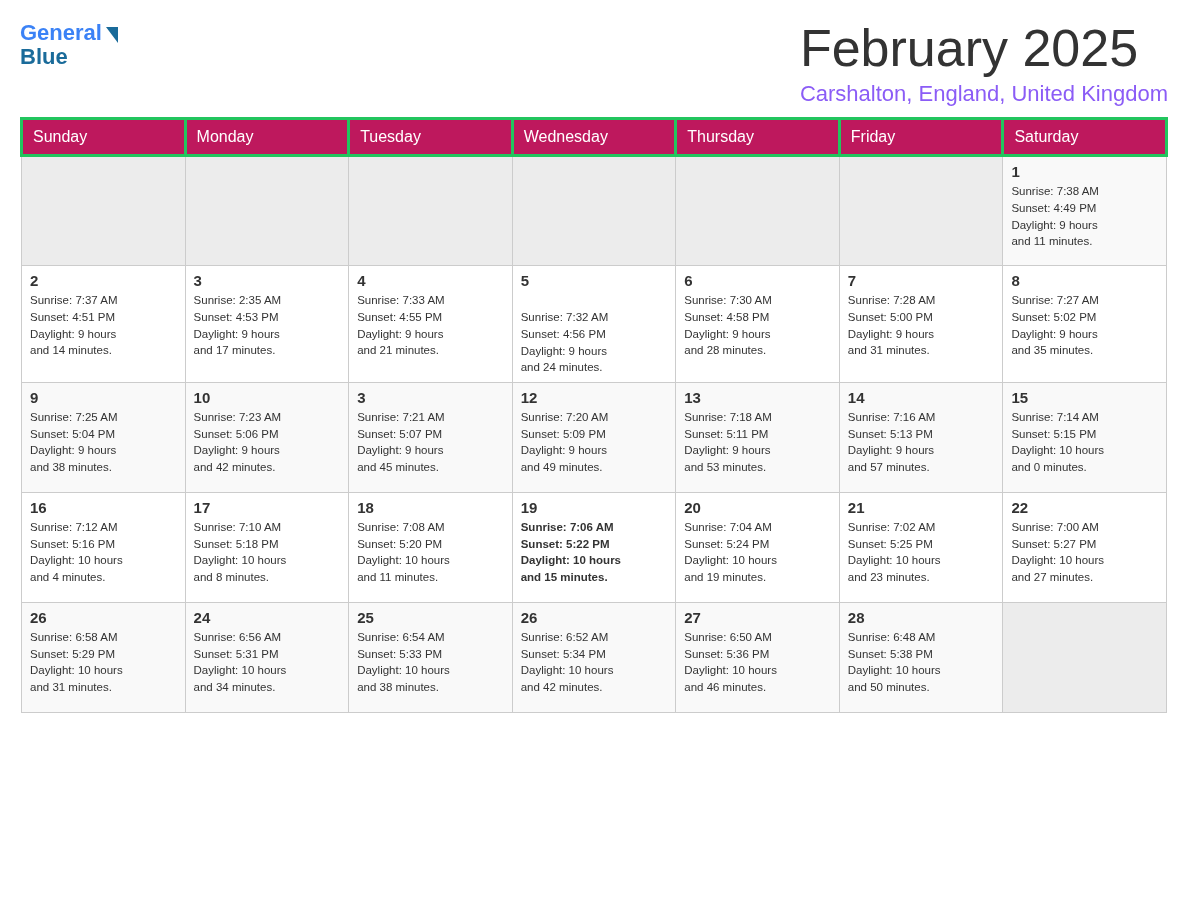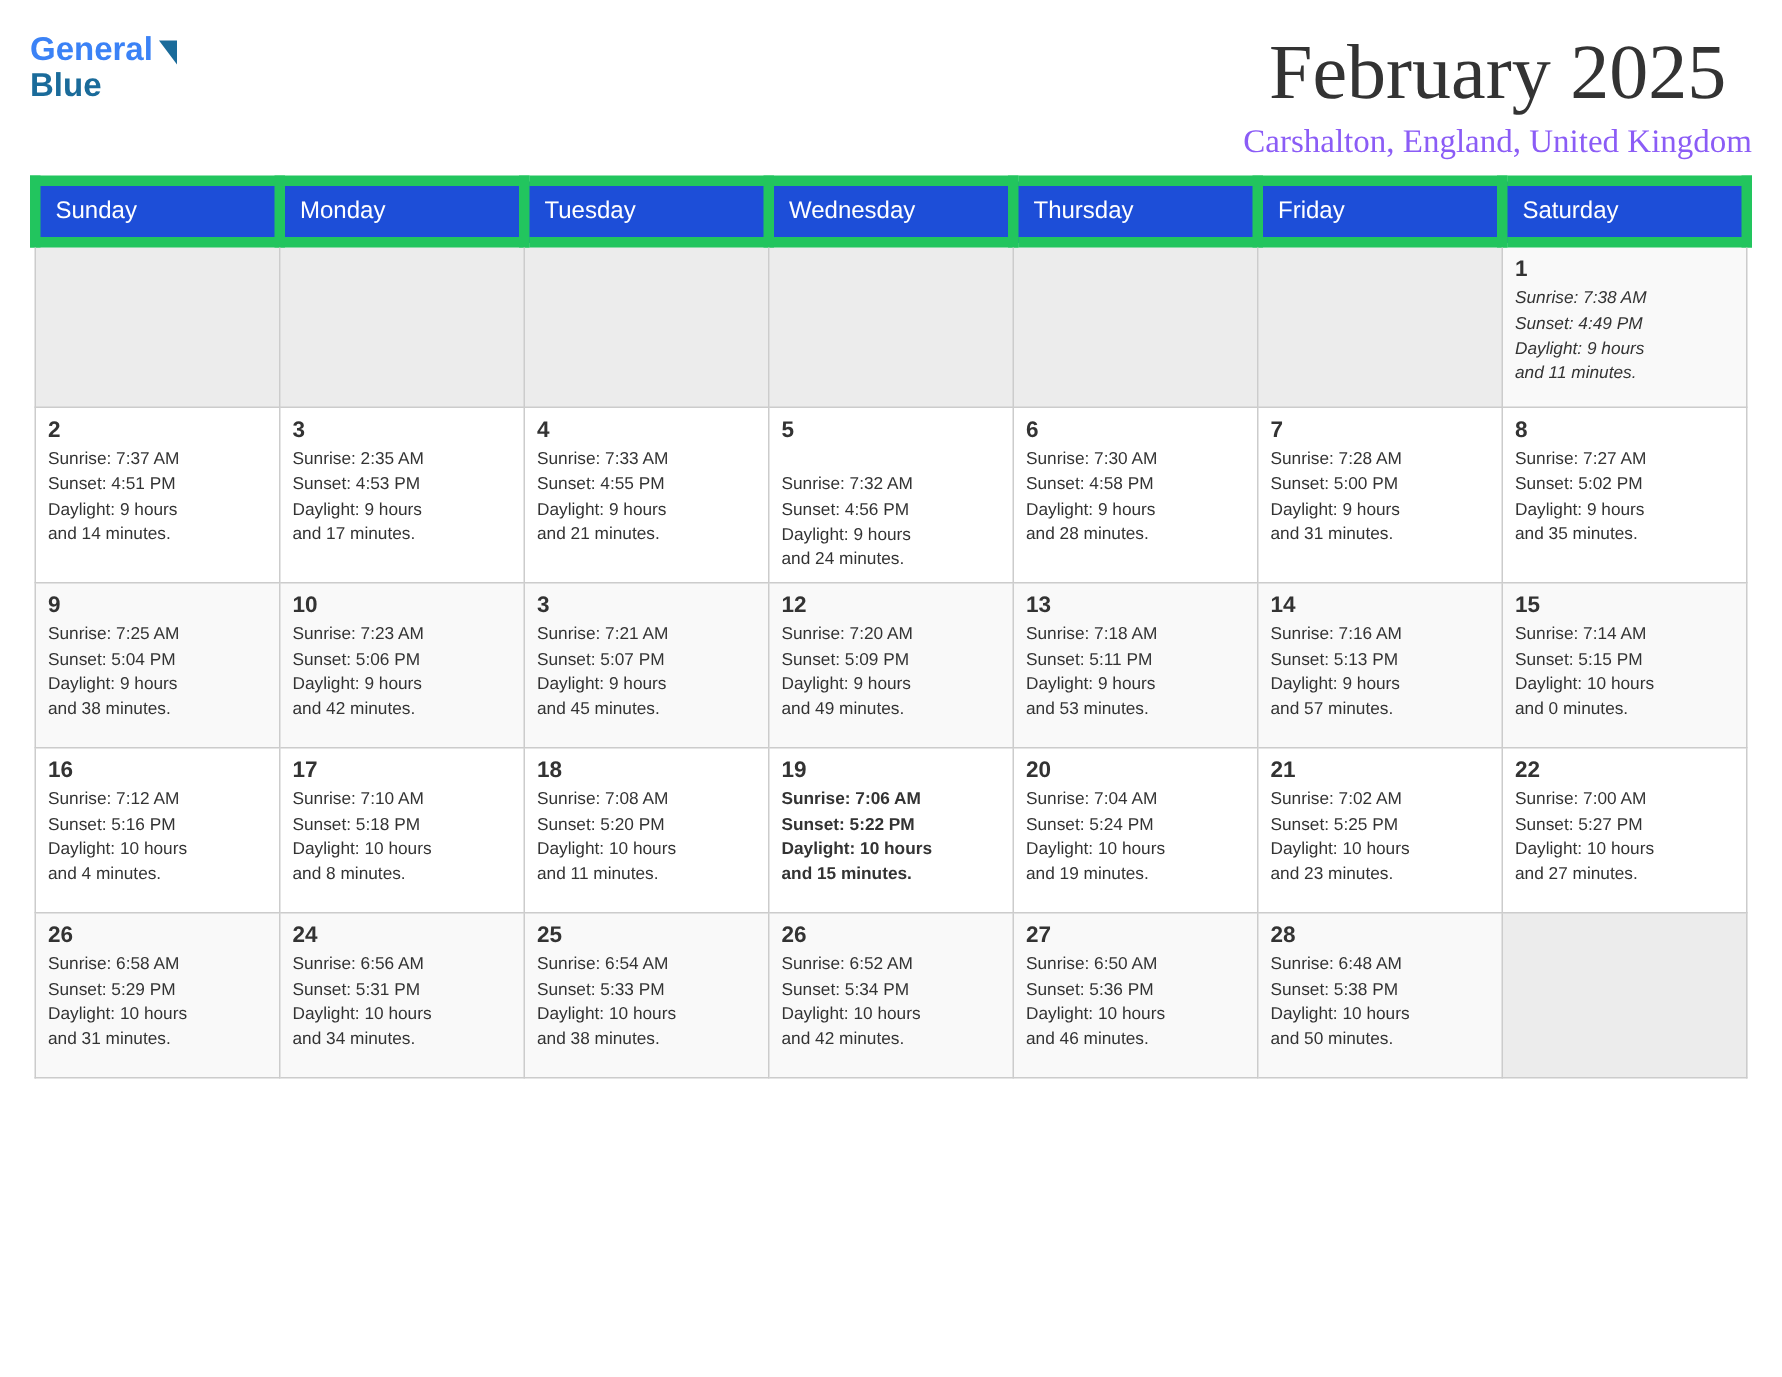--- a/index.html
+++ b/index.html
@@ -39,47 +39,46 @@
       margin-left: 4px;
       margin-top: 4px;
     }
     .logo-blue {
       font-size: 22px;
       font-weight: bold;
       color: #1a6b9a;
       margin-top: -2px;
     }
     .title-block {
-      text-align: center;
-      font-family: Liberation Serif, serif;
+      text-align: left;
     }
     .month-title {
       font-size: 52px;
       font-weight: normal;
       color: #333;
       line-height: 1.1;
     }
     .location {
       font-size: 22px;
       color: #8b5cf6;
       margin-top: 4px;
     }
     .calendar {
       width: 100%;
       border-collapse: collapse;
       margin-top: 10px;
     }
     .calendar th {
-      background-color: #1d4ed8;
+      background-color: #be185d;
       color: #fff;
       text-align: left;
       padding: 8px 10px;
       font-size: 16px;
       font-weight: normal;
-      border: 7px solid #22c55e;
+      border: 3px solid #22c55e;
     }
     .calendar td {
       vertical-align: top;
       border: 1px solid #ccc;
       padding: 6px 8px;
       width: 14.28%;
       height: 110px;
       font-size: 12px;
       color: #333;
       background: #fff;
@@ -142,21 +141,21 @@
   <tbody id="calendar-body">
   <tr class="row-odd">
         <td class="empty-cell"></td>
         <td class="empty-cell"></td>
         <td class="empty-cell"></td>
         <td class="empty-cell"></td>
         <td class="empty-cell"></td>
         <td class="empty-cell"></td>
         <td>
           <span class="day-number">1</span>
-          <div class="day-info" style="white-space: pre-line; font-style: italic;">Sunrise: 7:38 AM
+          <div class="day-info" style="white-space: pre-line;">Sunrise: 7:38 AM
 Sunset: 4:49 PM
 Daylight: 9 hours
 and 11 minutes.</div>
         </td>
       </tr>
       <tr class="row-even">
         <td>
           <span class="day-number">2</span>
           <div class="day-info" style="white-space: pre-line;">Sunrise: 7:37 AM
 Sunset: 4:51 PM

